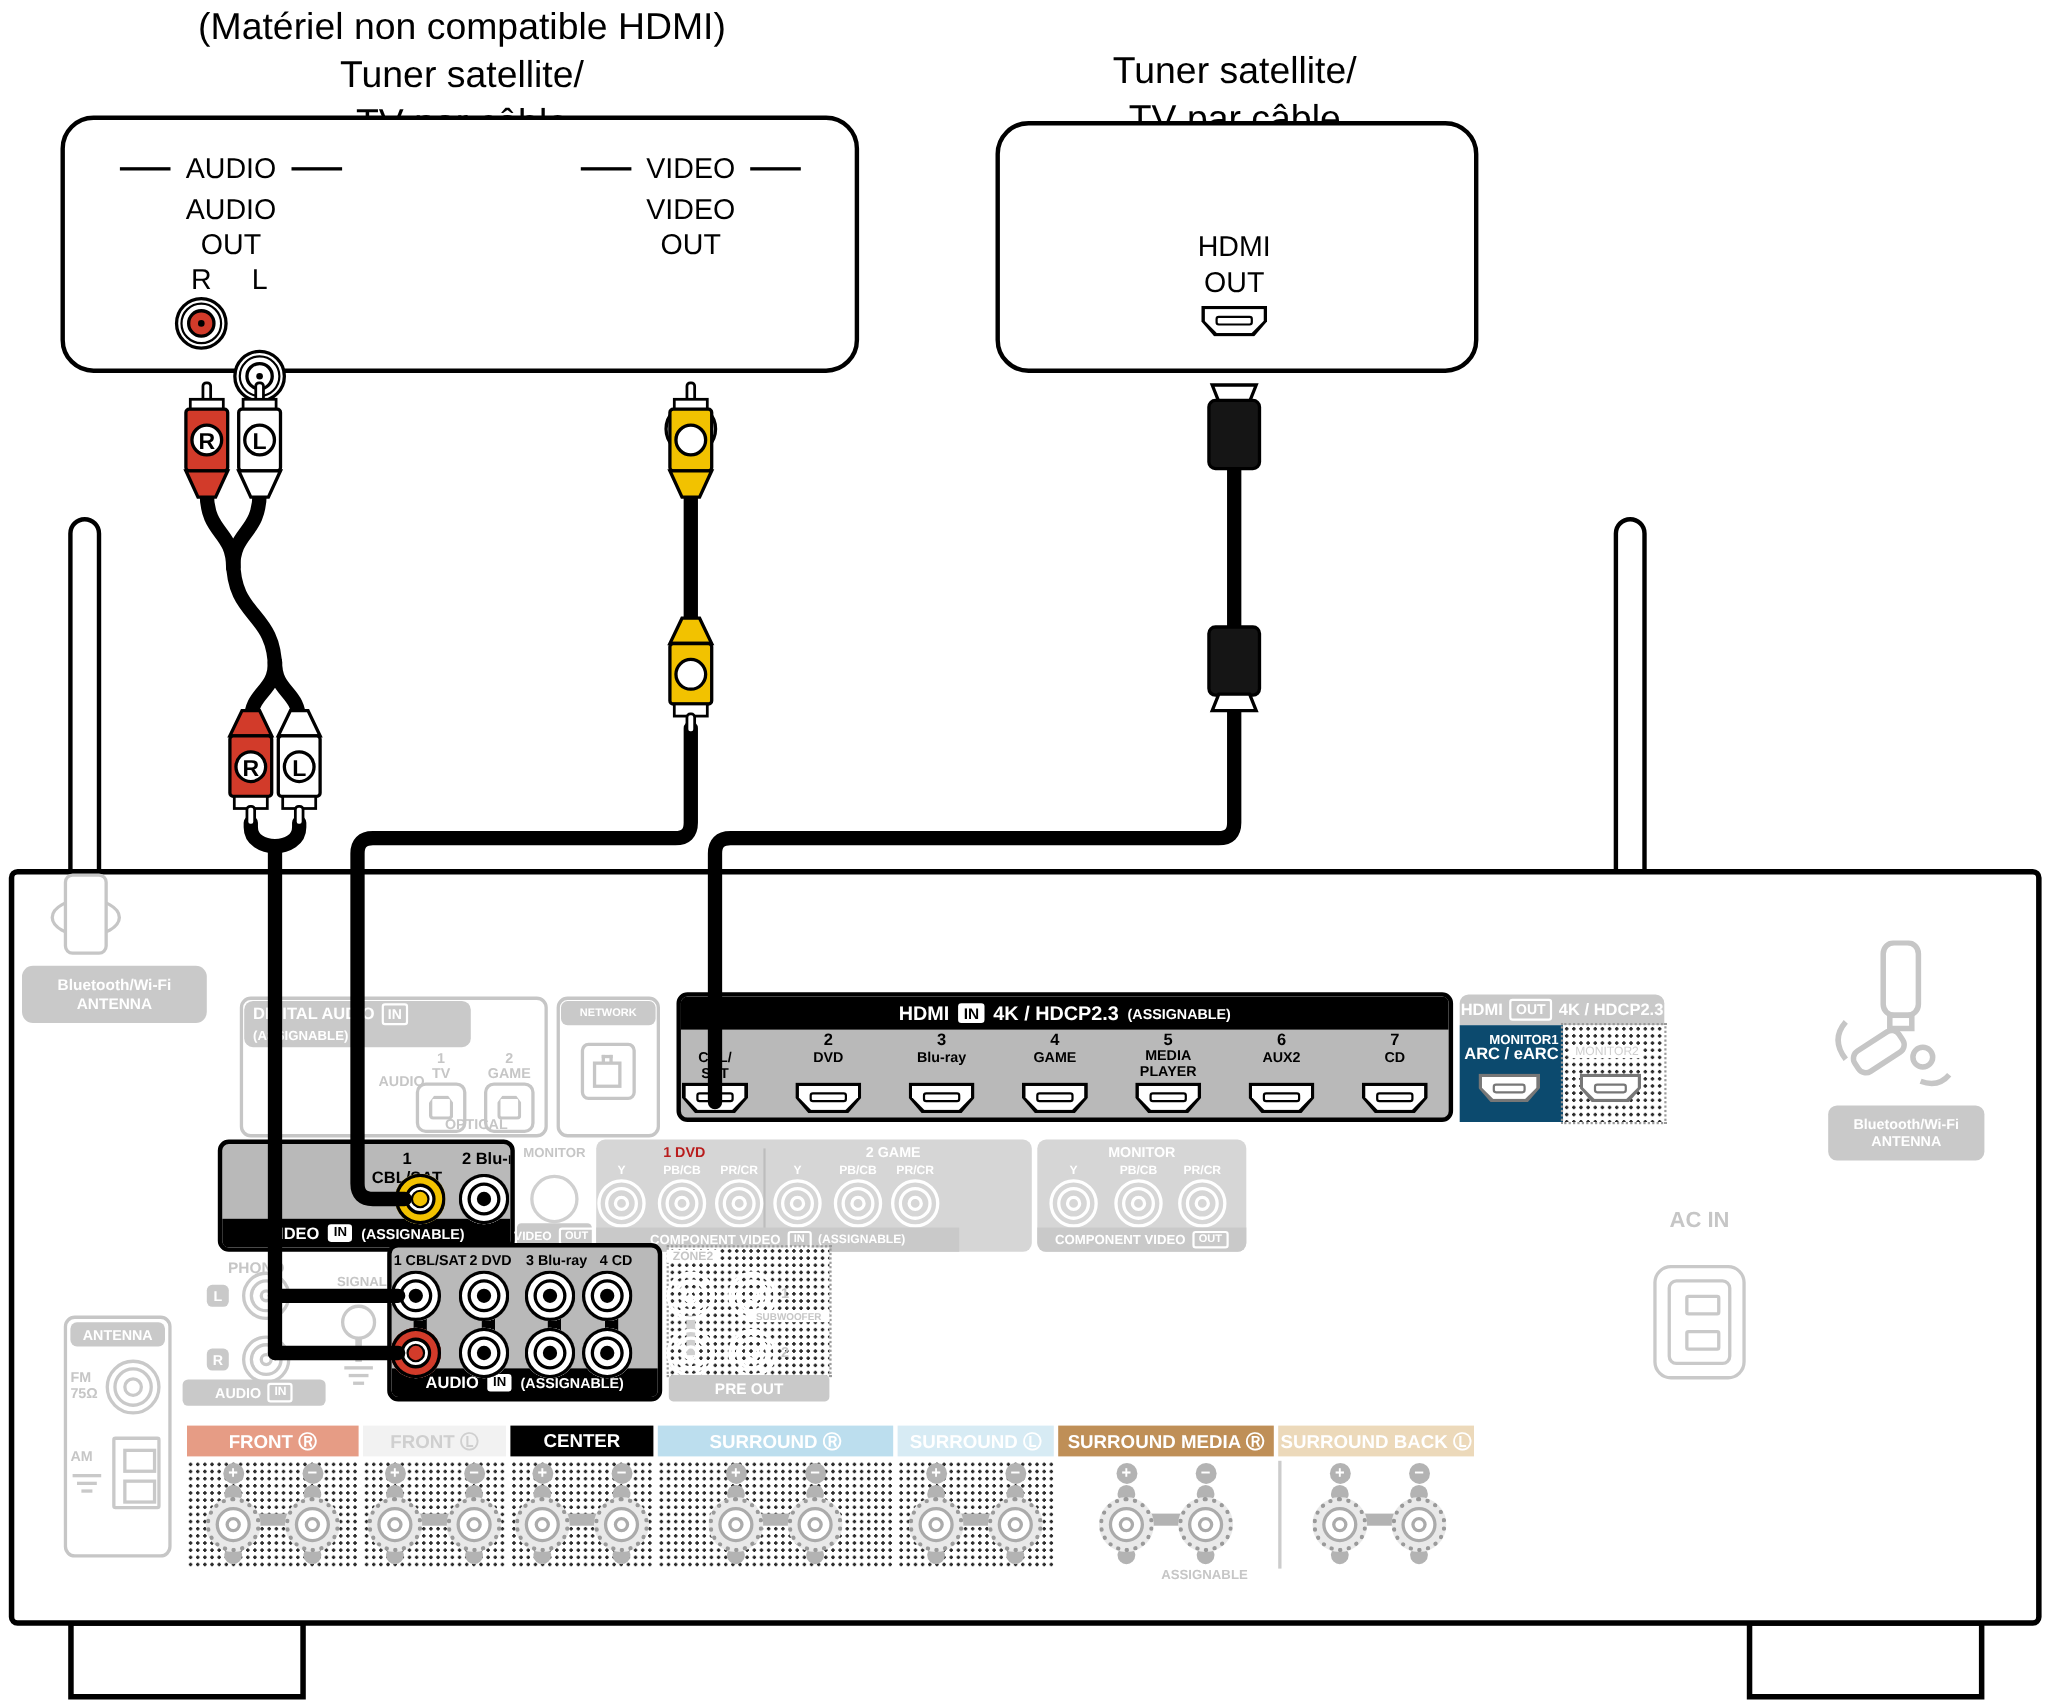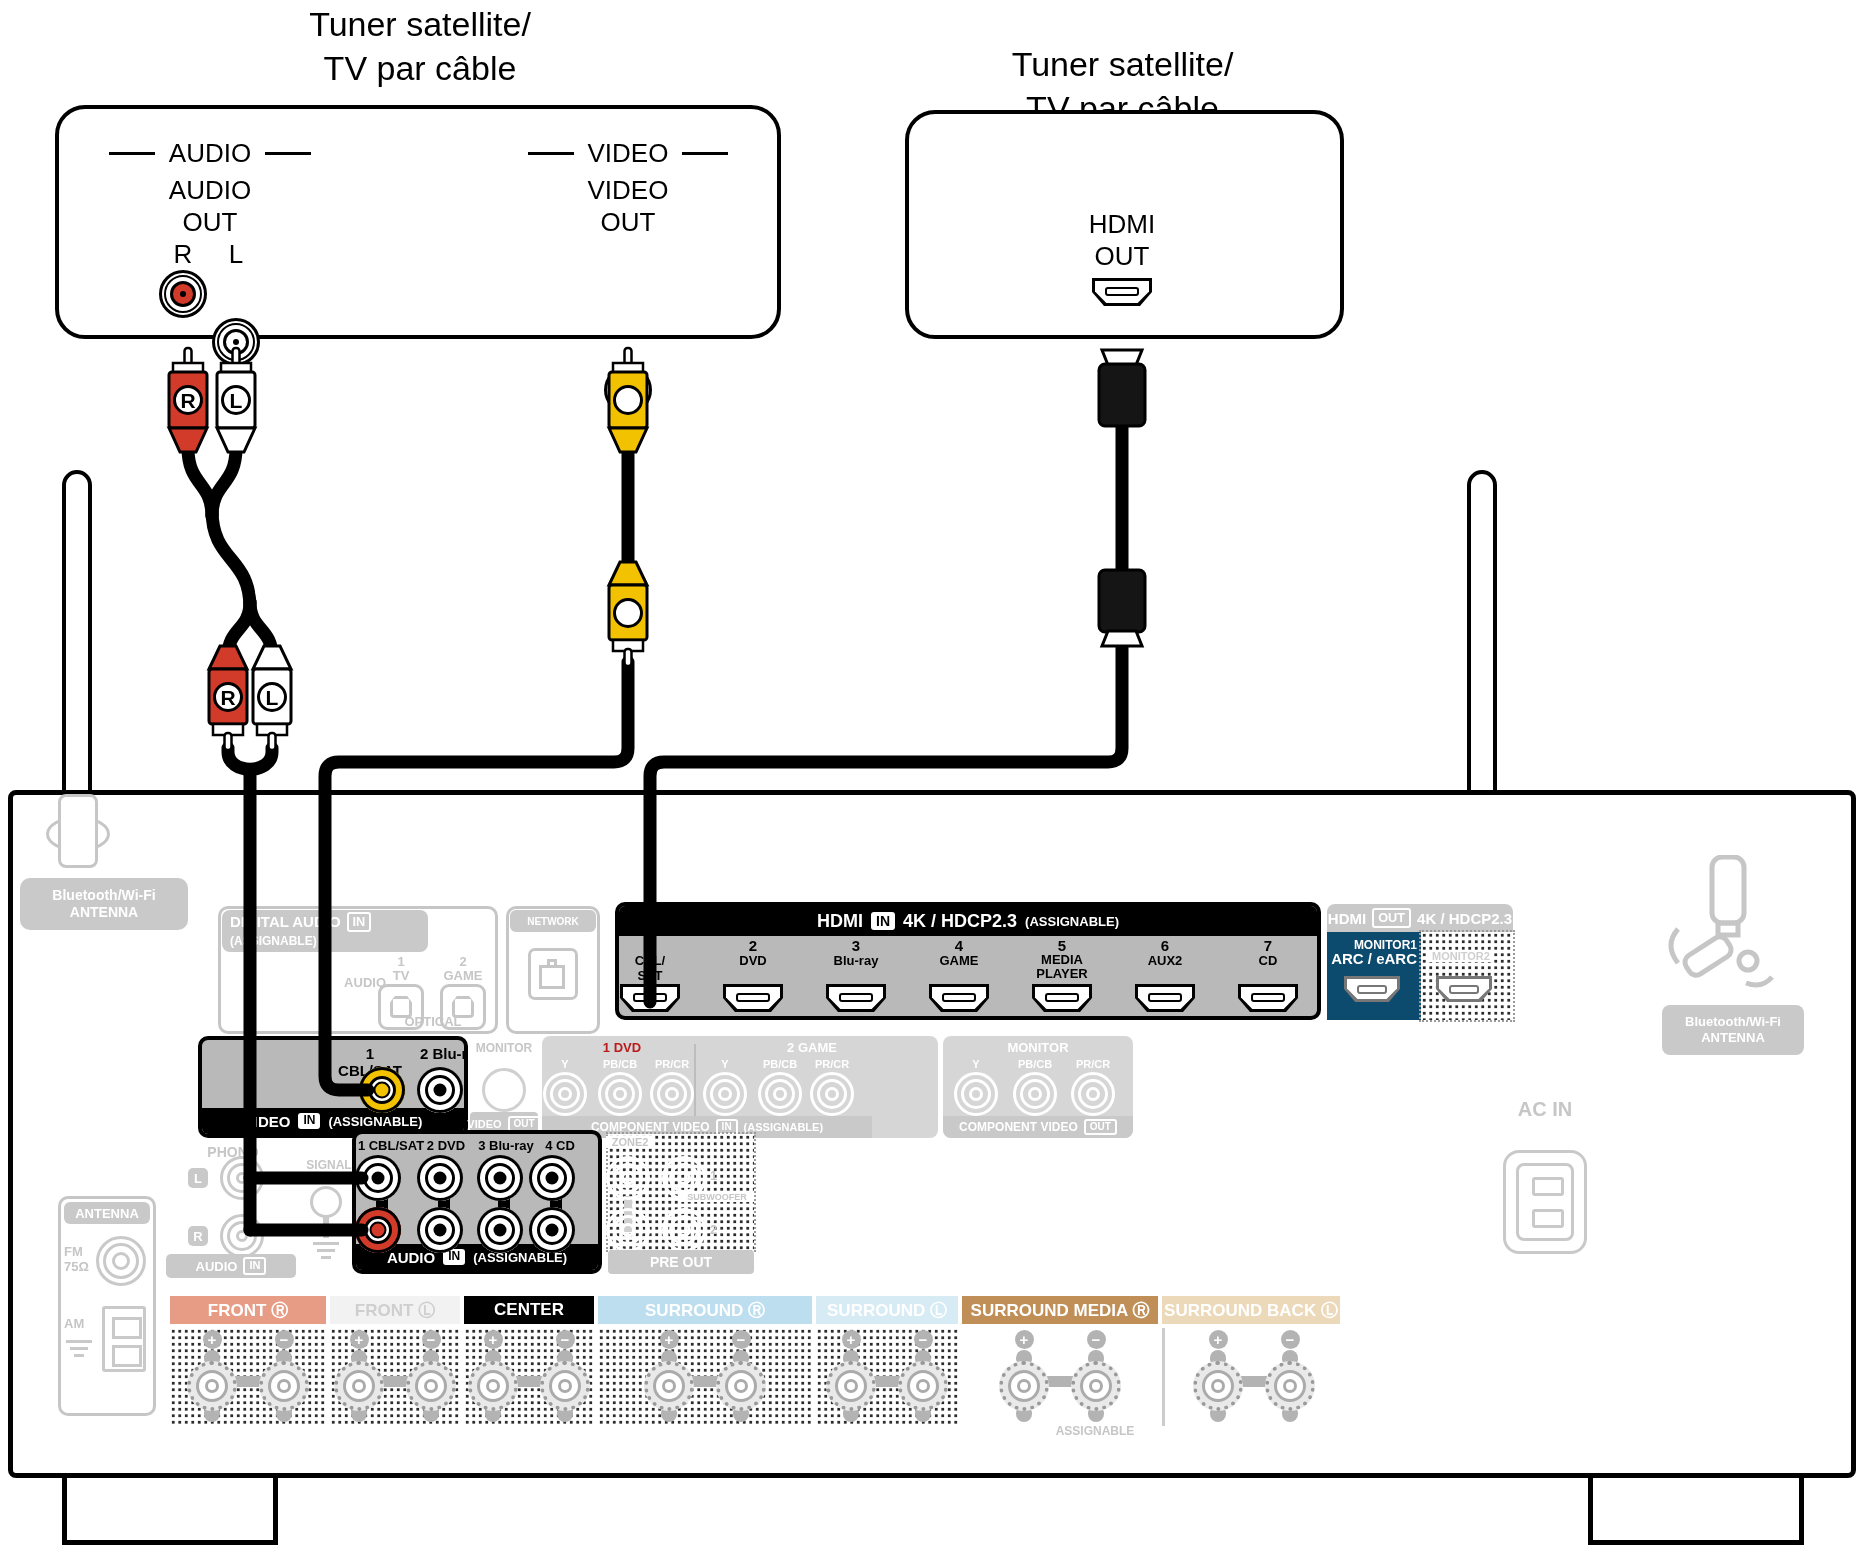--- a/index.html
+++ b/index.html
@@ -64,20 +64,21 @@
   .tabd{width:16px;height:13px;background:#b3b3b3;border-radius:4px 4px 8px 8px;margin-top:-2px}
   .pbar{position:absolute;height:11px;background:#b3b3b3;top:48px}
   svg text{font-family:"Liberation Sans",sans-serif}
 </style>
 </head>
 <body>
 
 <div class="stage">
 
   <div class="abs title" style="left:130px;top:2px;width:580px">
+    <div>(Matériel non compatible HDMI)</div>
     <div>Tuner satellite/</div>
     <div>TV par câble</div>
   </div>
   <div class="abs title" style="left:885px;top:42px;width:475px">
     <div>Tuner satellite/</div>
     <div>TV par câble</div>
   </div>
 
   <div class="abs" style="left:62px;top:470px;width:30px;height:325px;background:#fff;border:4px solid #000;border-radius:15px 15px 0 0;box-sizing:border-box"></div>
   <div class="abs" style="left:1467px;top:470px;width:30px;height:325px;background:#fff;border:4px solid #000;border-radius:15px 15px 0 0;box-sizing:border-box"></div>
@@ -250,21 +251,21 @@
       <span class="gchip">OUT</span>
       <span>4K / HDCP2.3</span>
     </div>
     <div class="abs" style="left:1327px;top:932px;width:94px;height:88px;background:#0c4a6e">
       <div class="abs" style="right:4px;top:6px;text-align:right;color:#fff;font-weight:bold;font-size:12px;line-height:14px">
         <div>MONITOR1</div>
         <div style="font-size:15px">ARC / eARC</div>
       </div>
     </div>
     <div class="abs dots" style="left:1421px;top:932px;width:92px;height:88px;outline:2px dotted #9a9a9a">
-      <div class="abs" style="left:8px;top:18px;background:#fff;color:#cfcfcf;font-weight:bold;font-size:11px;padding:0 3px">MONITOR2</div>
+      <div class="abs" style="left:8px;top:18px;background:#fff;color:#cfcfcf;font-weight:normal;font-size:11px;padding:0 3px">MONITOR2</div>
     </div>
     <div class="hp ghost" style="left:1344px;top:976px;width:56px;height:26px">
         <i class="p1"></i>
         <i class="p2"></i>
         <i class="p3" style="border-color:#777"></i>
       </div>
     <div class="hp ghost" style="left:1436px;top:976px;width:56px;height:26px">
         <i class="p1"></i>
         <i class="p2"></i>
         <i class="p3" style="border-color:#777"></i>

